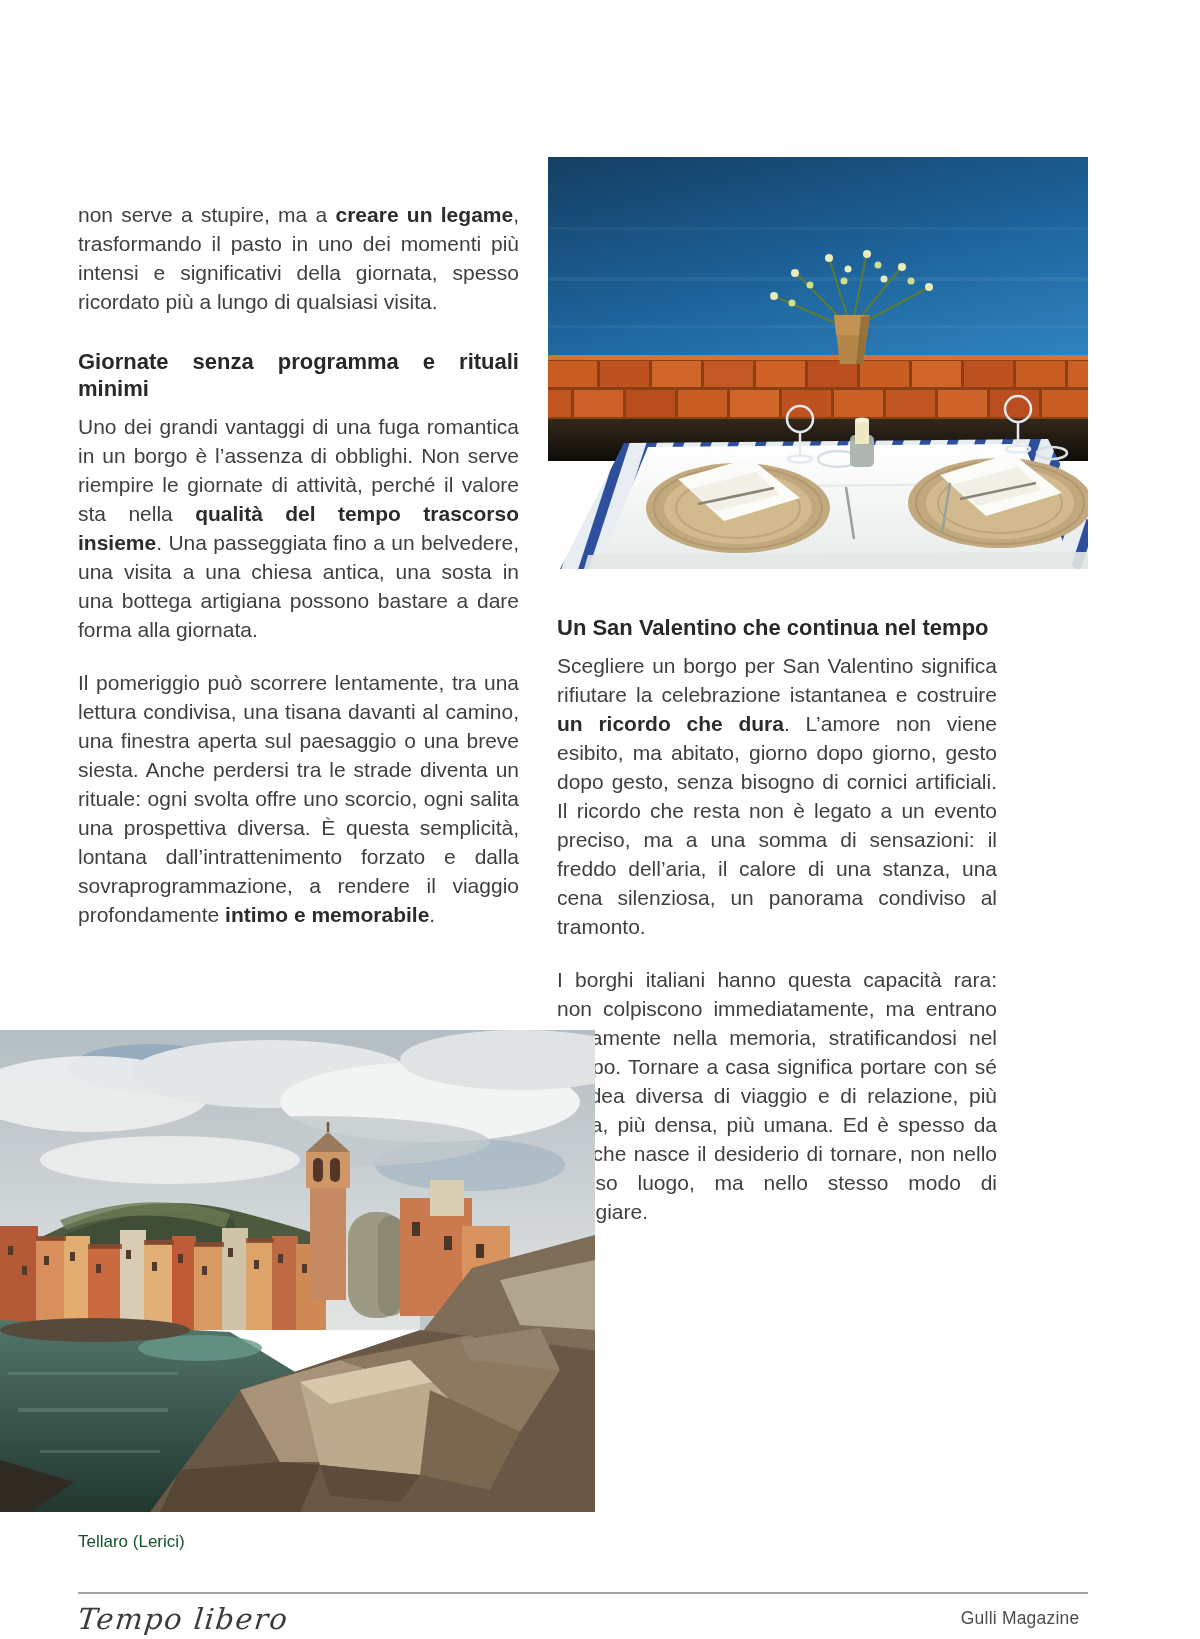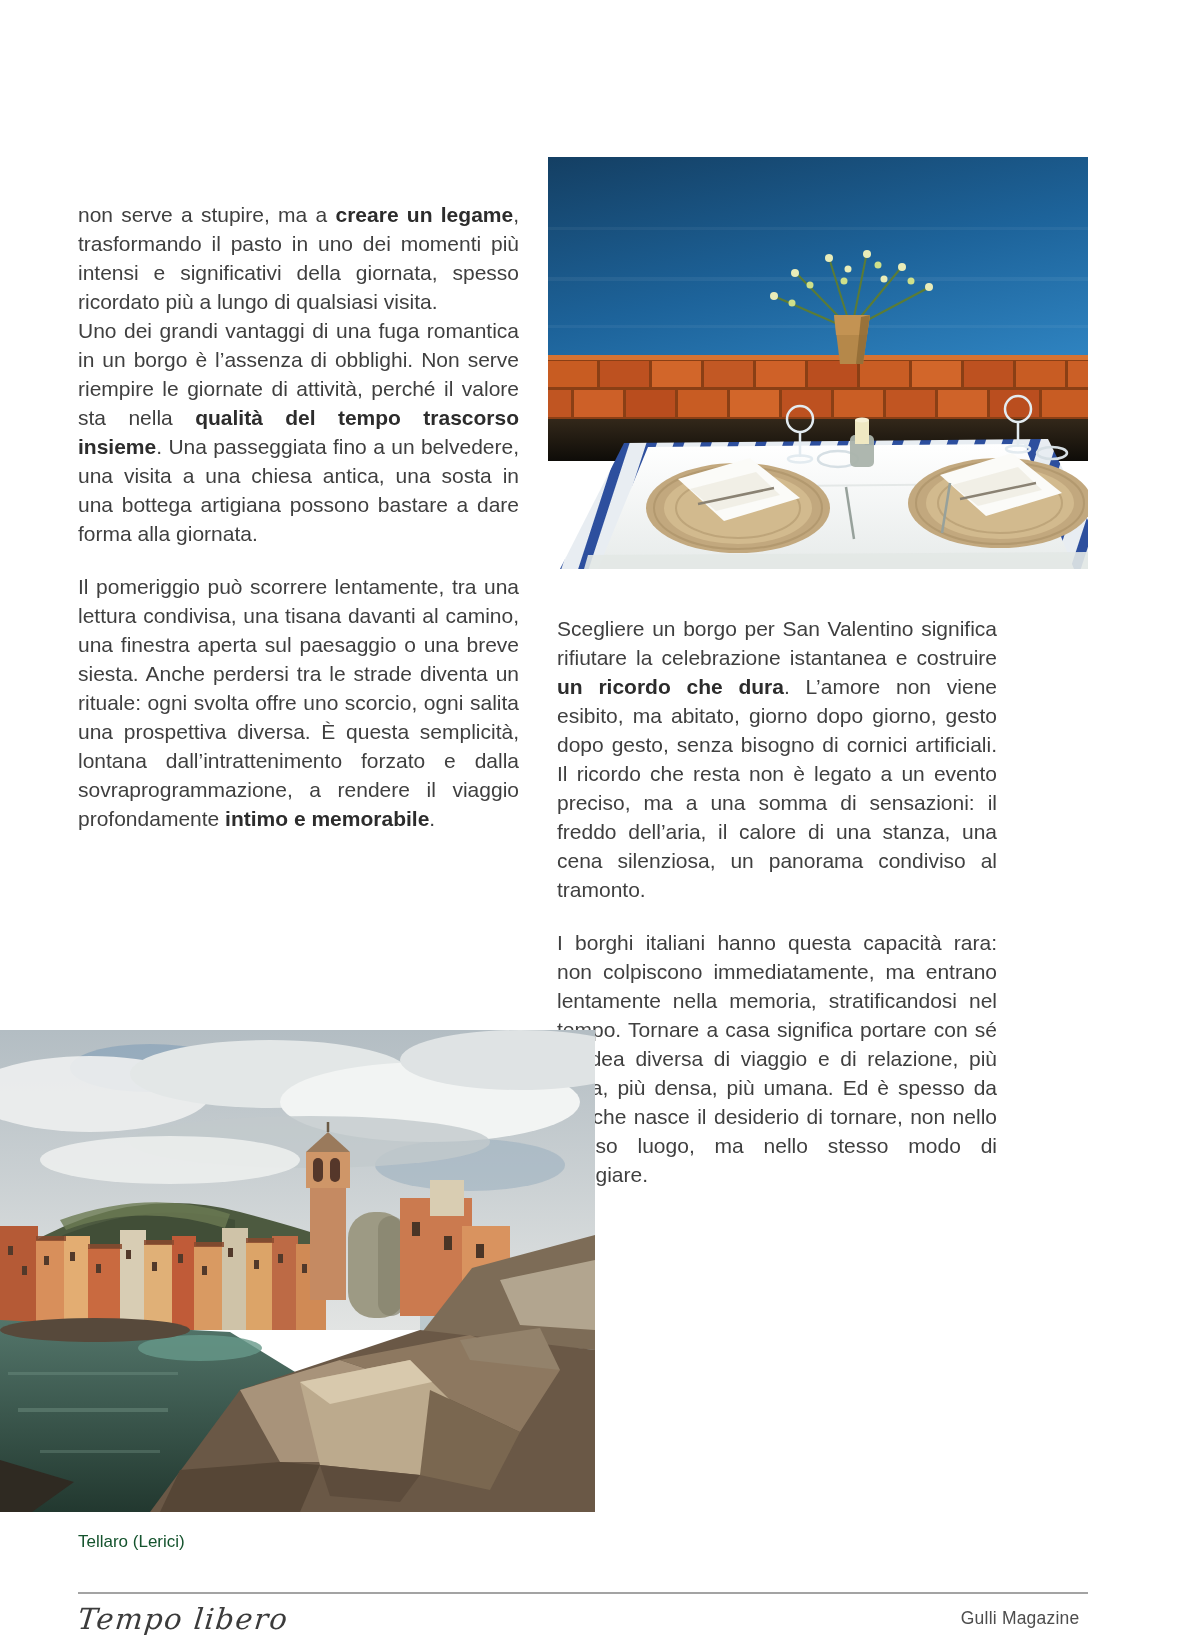--- a/index.html
+++ b/index.html
@@ -186,27 +186,29 @@
       <g stroke="#97a19b" stroke-width="2.5">
         <line x1="298" y1="330" x2="306" y2="382"></line>
         <line x1="402" y1="326" x2="394" y2="376"></line>
       </g>
     </svg>
   </figure>
 
   <div class="col left-col">
     <p class="no-gap"><span>non serve a stupire, ma a </span><span class="seg-b">creare un legame</span><span>, trasformando il pasto in uno dei momenti più intensi e significativi della giornata, spesso ricordato più a lungo di qualsiasi visita.</span></p>
 
+    <h2>Giornate senza programma e rituali minimi</h2>
 
     <p><span>Uno dei grandi vantaggi di una fuga romantica in un borgo è l’assenza di obblighi. Non serve riempire le giornate di attività, perché il valore sta nella </span><span class="seg-b">qualità del tempo trascorso insieme</span><span>. Una passeggiata fino a un belvedere, una visita a una chiesa antica, una sosta in una bottega artigiana possono bastare a dare forma alla giornata.</span></p>
 
     <p><span>Il pomeriggio può scorrere lentamente, tra una lettura condivisa, una tisana davanti al camino, una finestra aperta sul paesaggio o una breve siesta. Anche perdersi tra le strade diventa un rituale: ogni svolta offre uno scorcio, ogni salita una prospettiva diversa. È questa semplicità, lontana dall’intrattenimento forzato e dalla sovraprogrammazione, a rendere il viaggio profondamente </span><span class="seg-b">intimo e memorabile</span><span>.</span></p>
   </div>
 
   <div class="col right-col">
+    <h2>Un San Valentino che continua nel tempo</h2>
 
     <p><span>Scegliere un borgo per San Valentino significa rifiutare la celebrazione istantanea e costruire </span><span class="seg-b">un ricordo che dura</span><span>. L’amore non viene esibito, ma abitato, giorno dopo giorno, gesto dopo gesto, senza bisogno di cornici artificiali. Il ricordo che resta non è legato a un evento preciso, ma a una somma di sensazioni: il freddo dell’aria, il calore di una stanza, una cena silenziosa, un panorama condiviso al tramonto.</span></p>
 
     <p class="wrap-indent"><span>I borghi italiani hanno questa capacità rara: non colpiscono immediatamente, ma entrano lentamente nella memoria, stratificandosi nel tempo. Tornare a casa significa portare con sé un’idea diversa di viaggio e di relazione, più lenta, più densa, più umana. Ed è spesso da qui che nasce il desiderio di tornare, non nello stesso luogo, ma nello stesso modo di viaggiare.</span></p>
   </div>
 
   <figure class="photo bottom-photo">
     <svg viewBox="0 0 595 482" preserveAspectRatio="none">
       <defs>
         <linearGradient id="gSky" x1="0" y1="0" x2="0" y2="1">

